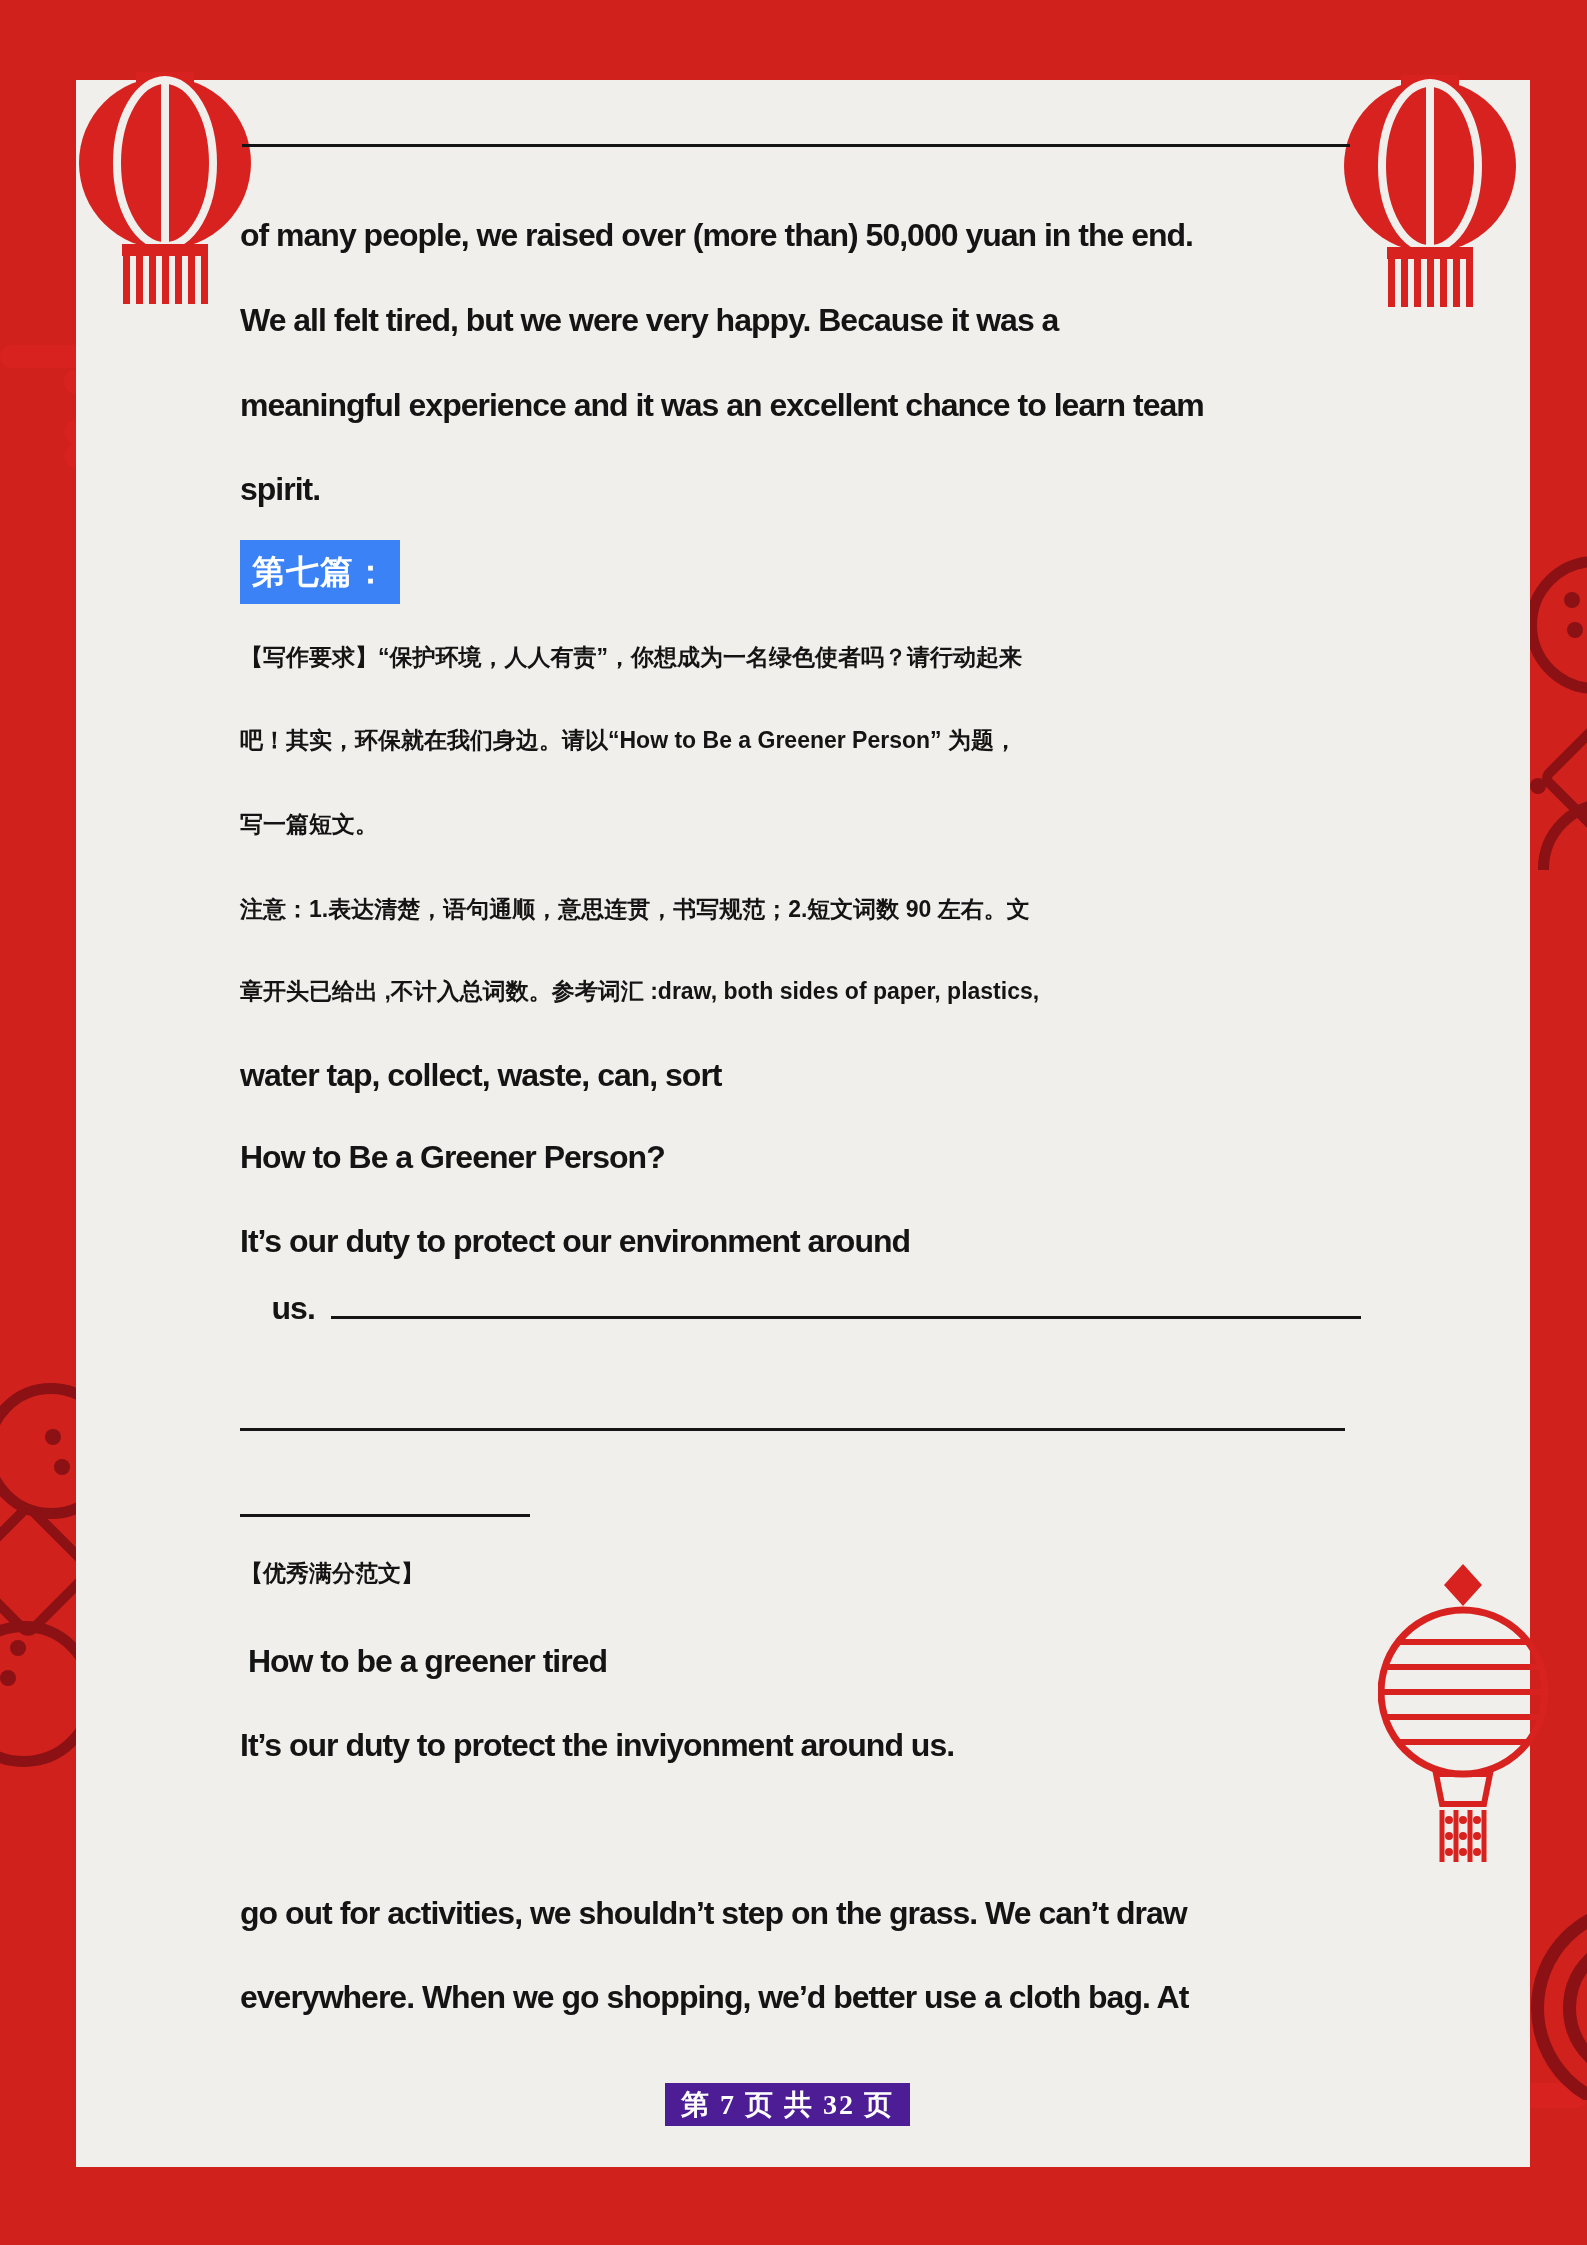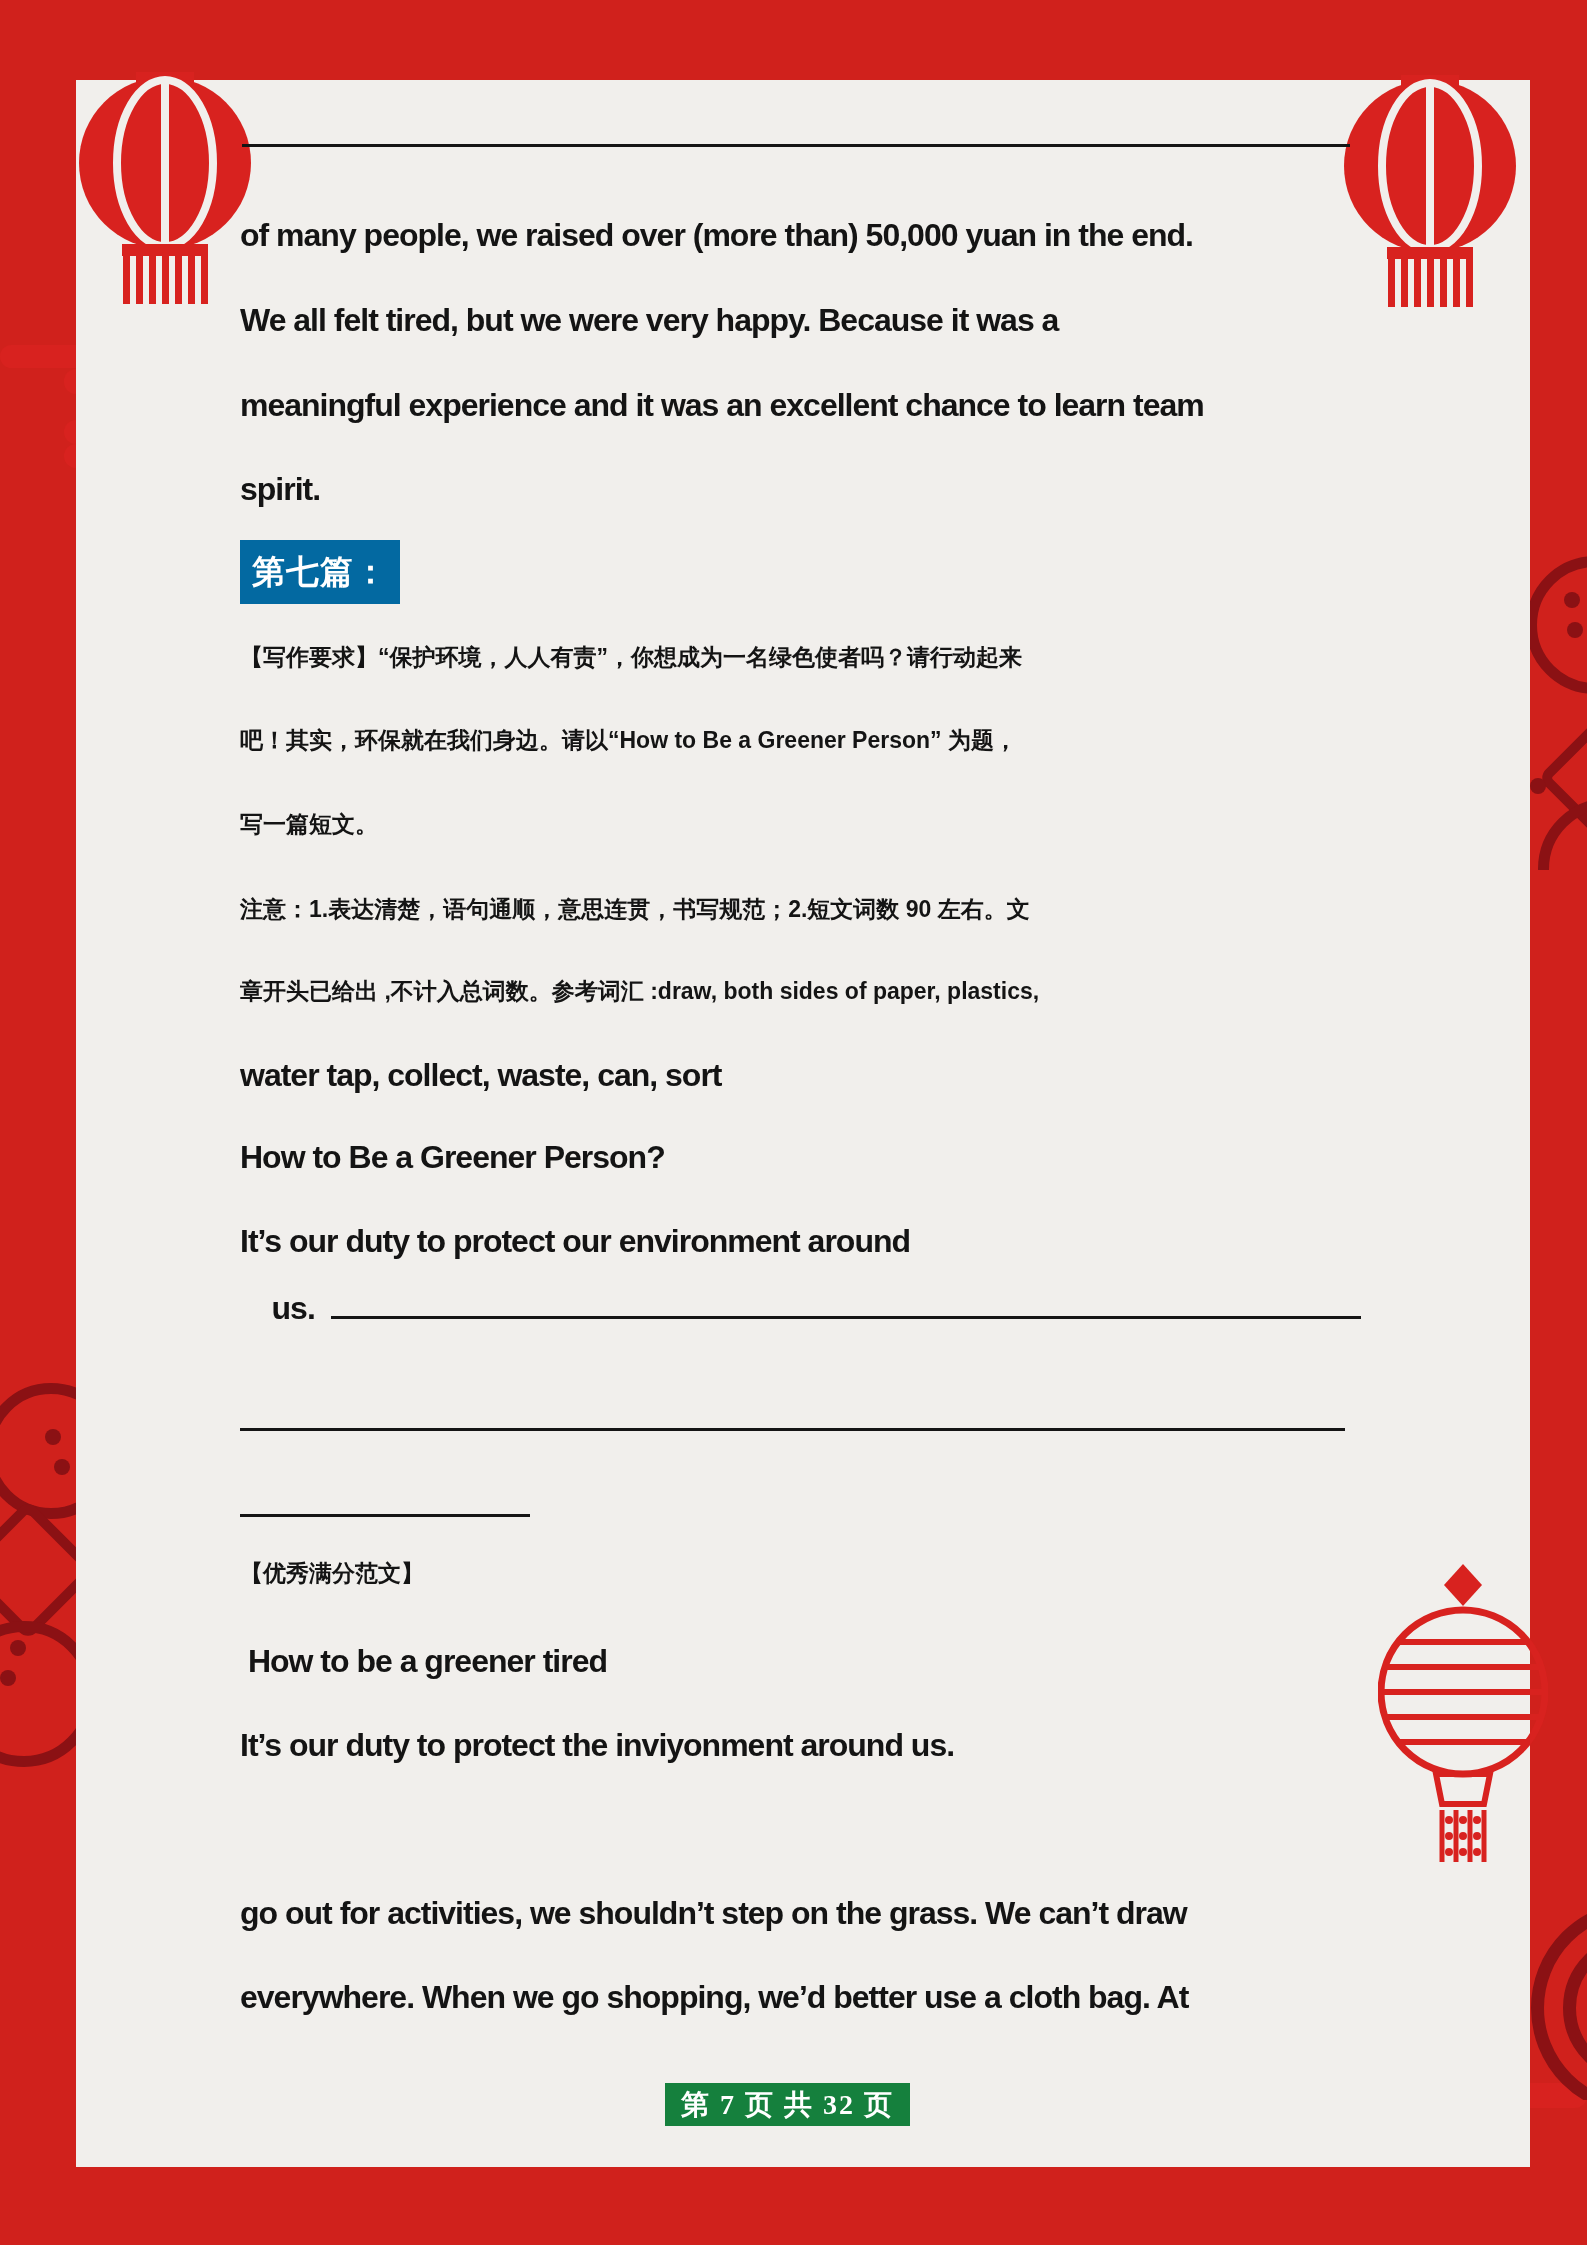--- a/index.html
+++ b/index.html
@@ -21,26 +21,26 @@
   .zh{ font-size:23px; letter-spacing:0; }
   .rule{
     position:absolute; border-bottom:3px solid #151515; z-index:5;
   }
   .blank-inline{
     display:inline-block; border-bottom:3px solid #151515;
     width:1030px; height:36px; margin-left:16px; vertical-align:baseline;
   }
   .section-badge{
     position:absolute; left:240px; top:540px; z-index:6;
-    background:#0369a1; color:#ffffff; font-weight:700; font-size:33px;
+    background:#3b82f6; color:#ffffff; font-weight:700; font-size:33px;
     line-height:33px; padding:15px 12px 16px 12px; letter-spacing:1px;
   }
   .footer-badge{
     position:absolute; left:665px; top:2083px; z-index:6;
-    background:#15803d; color:#ffffff; font-weight:700; font-size:28px;
+    background:#4c1d95; color:#ffffff; font-weight:700; font-size:28px;
     line-height:43px; padding:0 16px; letter-spacing:2px;
     font-family:"Liberation Serif", serif;
   }
   
   .deco{ position:absolute; z-index:2; }
   .bar{ position:absolute; background:#d8221f; border-radius:12px; }
   .dotr{ position:absolute; background:#d8221f; border-radius:50%; }
   .fc-f{ position:absolute; background:#d8221f; border-radius:5px; }
   .fc-o{ position:absolute; border:7px solid #d8221f; border-radius:5px; background:transparent; }
   .fc-d{ position:absolute; background:#d8221f; transform:rotate(45deg); }

